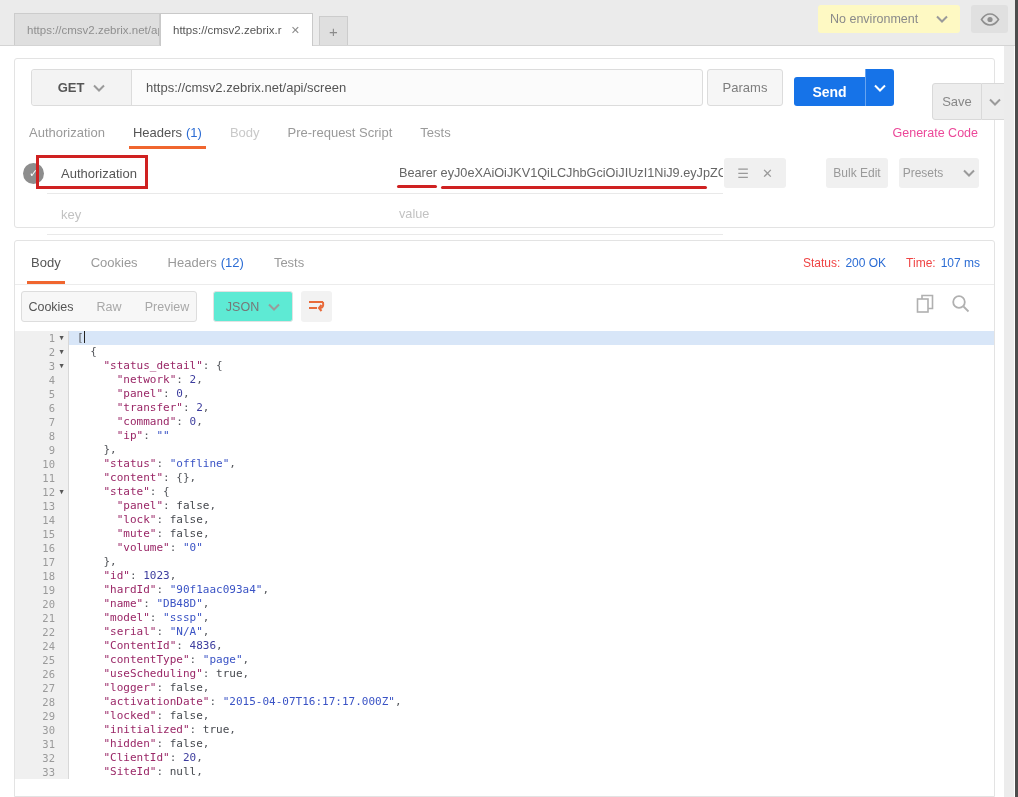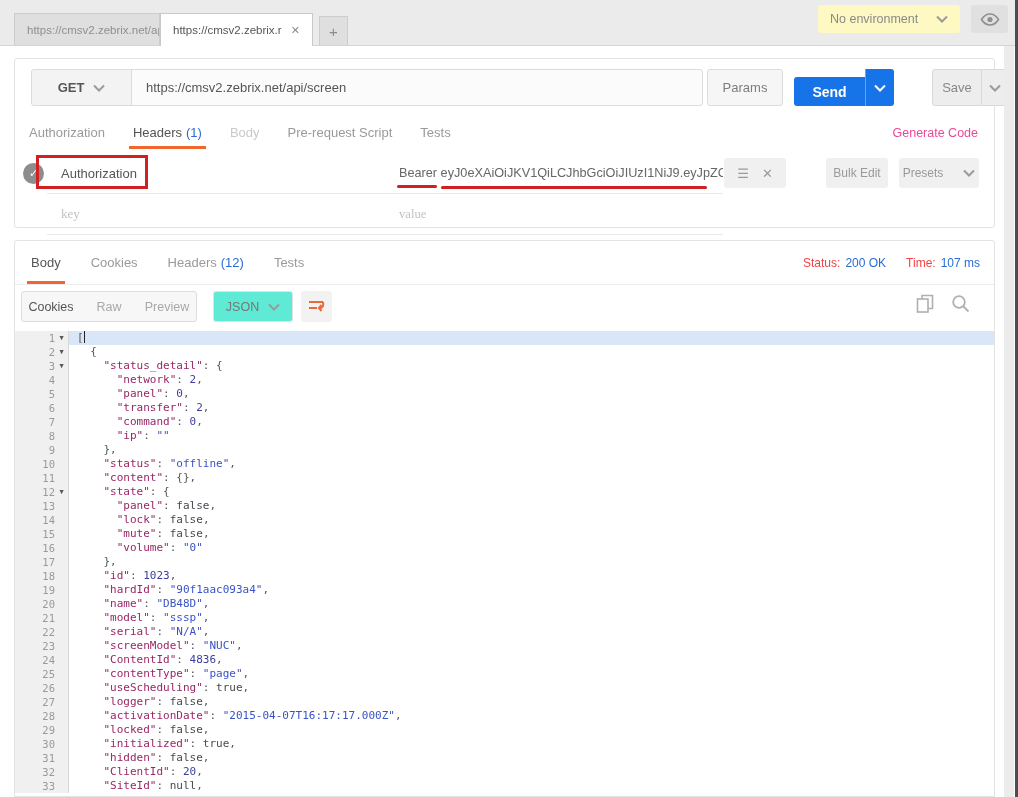--- a/index.html
+++ b/index.html
@@ -40,38 +40,38 @@
   .params-btn { position:absolute; left:692px; top:10px; width:76px; height:37px;
                 background:#f6f6f6; border:1px solid #dcdcdc; border-radius:3px;
                 display:flex; align-items:center; justify-content:center;
                 font-size:13px; color:#7d7d7d; cursor:pointer; }
   .send-group { position:absolute; left:779px; top:10px; height:37px; display:flex; }
   .send-main { width:71px; background:var(--send-blue,#1673e8); color:#fff; font-size:14px; font-weight:bold;
                border-radius:3px 0 0 3px; display:flex; align-items:center; justify-content:center; cursor:pointer;margin-top:8px; }
   .send-caret { width:29px; background:var(--send-blue,#1673e8); border-left:1px solid rgba(255,255,255,.35);
                 border-radius:0 3px 3px 0; display:flex; align-items:center; justify-content:center; cursor:pointer; }
   .send-caret .chev polyline { stroke:#fff; }
-  .save-group { position:absolute; left:889px; top:10px; height:37px; display:flex;padding-left:28px; }
+  .save-group { position:absolute; left:889px; top:24px; height:37px; display:flex;padding-left:28px; }
   .save-main { width:50px; background:#ededed; border:1px solid #d9d9d9; border-radius:3px 0 0 3px;
                display:flex; align-items:center; justify-content:center; font-size:13px; color:#888; cursor:pointer; }
   .save-caret { width:26px; background:#ededed; border:1px solid #d9d9d9; border-left:none;
                 border-radius:0 3px 3px 0; display:flex; align-items:center; justify-content:center; cursor:pointer; }
   .req-tabs { position:absolute; left:14px; top:57px; height:33px; display:flex; gap:28px; }
   .rtab { position:relative; height:100%; display:flex; align-items:center; gap:4px;
           font-size:13px; color:#9a9a9a; cursor:pointer; }
   .rtab.active { color:#555; }
   .rtab.active::after { content:""; position:absolute; left:-4px; right:-4px; bottom:0;
                         height:3px; background:var(--accent-orange,#f0662f); }
   .rtab.disabled { color:#c9c9c9; }
   .rtab .count { color:var(--link-blue,#2b6cd4); }
   .generate-code { position:absolute; right:16px; top:57px; height:33px; display:flex; align-items:center;
                    font-size:12.5px; color:#ec4899; cursor:pointer; }
   .kv-row { position:absolute; left:0; width:100%; height:41px; }
   .kv-row.r1 { top:94px; }
-  .kv-row.r2 { top:135px;font-family:Liberation Serif, serif; }
+  .kv-row.r2 { top:135px; }
   .kv-check { position:absolute; left:8px; top:10px; width:21px; height:21px; border-radius:50%;
               background:#8d8d8d; color:#fff; font-size:11px; display:flex; align-items:center;
               justify-content:center; cursor:pointer; }
   .kv-key { position:absolute; left:32px; top:0; width:352px; height:100%; display:flex; align-items:center;
             padding-left:14px; font-size:13px; color:#555; border-bottom:1px solid #e9e9e9; }
   .kv-val { position:absolute; left:384px; top:0; width:324px; height:100%; display:flex; align-items:center;
             font-size:12.7px; color:#666; border-bottom:1px solid #e9e9e9; white-space:nowrap; overflow:hidden; }
   .placeholder { color:#c2c2c2 !important; }
   .kv-icons { position:absolute; left:709px; top:5px; width:62px; height:30px; background:#f0f0f0;
               border-radius:3px; display:flex; align-items:center; justify-content:space-evenly; }
@@ -446,27 +446,20 @@
         </div>
         <div class="cm-line">
           <div class="gut">
             <span class="ln">22</span>
             <span class="fold"></span>
           </div>
           <div class="code"><span class="tok-p">    </span><span class="tok-k">"serial"</span><span class="tok-p">: </span><span class="tok-s">"N/A"</span><span class="tok-p">,</span></div>
         </div>
         <div class="cm-line">
           <div class="gut">
-            <span class="ln">23</span>
-            <span class="fold"></span>
-          </div>
-          <div class="code"><span class="tok-p">    </span><span class="tok-k">"screenModel"</span><span class="tok-p">: </span><span class="tok-s">"NUC"</span><span class="tok-p">,</span></div>
-        </div>
-        <div class="cm-line">
-          <div class="gut">
             <span class="ln">24</span>
             <span class="fold"></span>
           </div>
           <div class="code"><span class="tok-p">    </span><span class="tok-k">"ContentId"</span><span class="tok-p">: </span><span class="tok-num">4836</span><span class="tok-p">,</span></div>
         </div>
         <div class="cm-line">
           <div class="gut">
             <span class="ln">25</span>
             <span class="fold"></span>
           </div>

